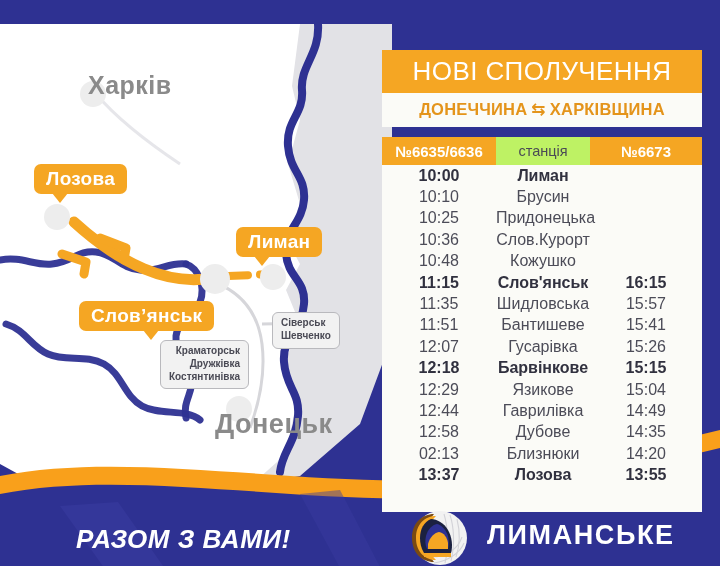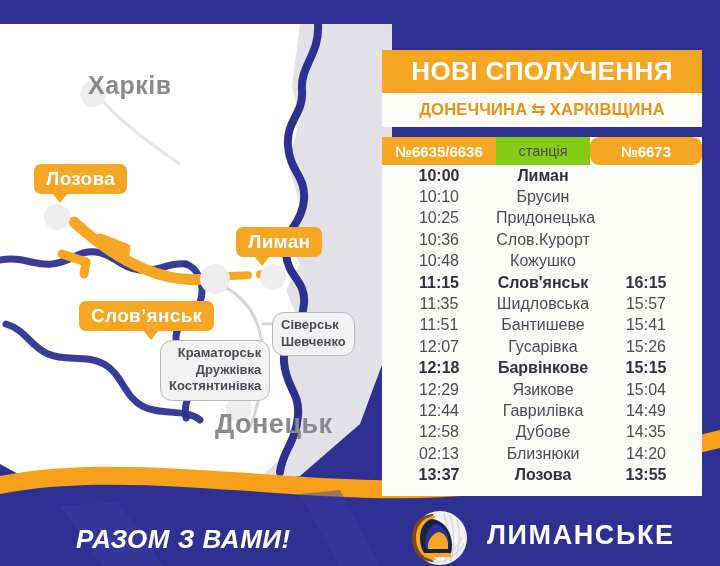--- a/index.html
+++ b/index.html
@@ -32,64 +32,64 @@
     border-left:8px solid transparent;border-right:8px solid transparent;
     border-top:10px solid #F5A623;
   }
   #pin-lozova{left:34px;top:140px;}
   #pin-lyman{left:236px;top:203px;}
   #pin-sloviansk{left:79px;top:277px;}
   #pin-sloviansk::after{left:64px;}
 
   .note{
     position:absolute;background:#f2f2f2;border:1.5px solid #b9b9bd;
-    border-radius:12px;color:#4a4a55;font-size:13px;line-height:1.28;
+    border-radius:6px;color:#4a4a55;font-size:10px;line-height:1.28;
     padding:4px 8px 5px;white-space:nowrap;font-weight:bold;text-align:right;
   }
   #note-kramatorsk{left:160px;top:316px;}
   #note-siversk{left:272px;top:288px;text-align:left;}
 
   .dot{position:absolute;border-radius:50%;background:#ededed;}
 
   
   #slogan{
     position:absolute;left:76px;top:500px;color:#ffffff;font-size:26px;
     font-weight:bold;font-style:italic;letter-spacing:.5px;white-space:nowrap;
   }
   #logo-emblem{position:absolute;left:404px;top:483px;width:66px;height:66px;}
   #logo-text{position:absolute;left:487px;top:498px;color:#fff;}
   #logo-name{font-size:27px;font-weight:bold;letter-spacing:1.6px;line-height:1;}
   #logo-sub{font-size:11.5px;letter-spacing:.6px;margin-top:3px;color:#e4e4f2;}
 
   
   #panel{position:absolute;left:382px;top:26px;width:320px;}
   #title-bar{
-    background:#F5A623;color:#fff;font-size:26px;font-weight:bold;
+    background:#F5A623;color:#fff;font-size:26px;font-weight:normal;
     text-align:center;padding:8px 0 9px;letter-spacing:.4px;line-height:1;
   }
   #subtitle-bar{
     background:#fbfbf7;color:#E4941B;font-size:16.5px;font-weight:bold;
     text-align:center;padding:8px 0 9px;letter-spacing:.2px;line-height:1;
     white-space:nowrap;
   }
   #subtitle-bar .swap{font-size:17px;padding:0 4px;}
 
-  #table-wrap{background:#fbfbf7;margin-top:10px;padding:0 0 10px;}
+  #table-wrap{background:#fbfbf7;margin-top:10px;padding:0 0 26px;}
   #col-head{display:flex;align-items:stretch;height:28px;}
   .col-h-out{
     background:#F5A623;color:#fff;font-weight:bold;font-size:15px;
     display:flex;align-items:center;justify-content:center;line-height:1;
   }
   .col-h-mid{
-    background:#84cc16;color:#4a4a55;font-size:14.5px;
+    background:#bef264;color:#4a4a55;font-size:14.5px;
     display:flex;align-items:center;justify-content:center;line-height:1;
   }
   #ch-left{width:114px;}
   #ch-mid{width:94px;}
-  #ch-right{width:112px;border-radius:9px;}
+  #ch-right{width:112px;}
 
   .trow{display:flex;align-items:center;height:21.4px;}
   .c-time-l{width:114px;text-align:center;font-size:16px;color:#4c4c58;}
   .c-station{width:94px;text-align:center;font-size:16px;color:#4c4c58;white-space:nowrap;}
   .c-time-r{width:112px;text-align:center;font-size:16px;color:#4c4c58;}
   .trow.major .c-time-l,
   .trow.major .c-station,
   .trow.major .c-time-r{font-weight:bold;color:#31313f;}
 </style>
 </head>

